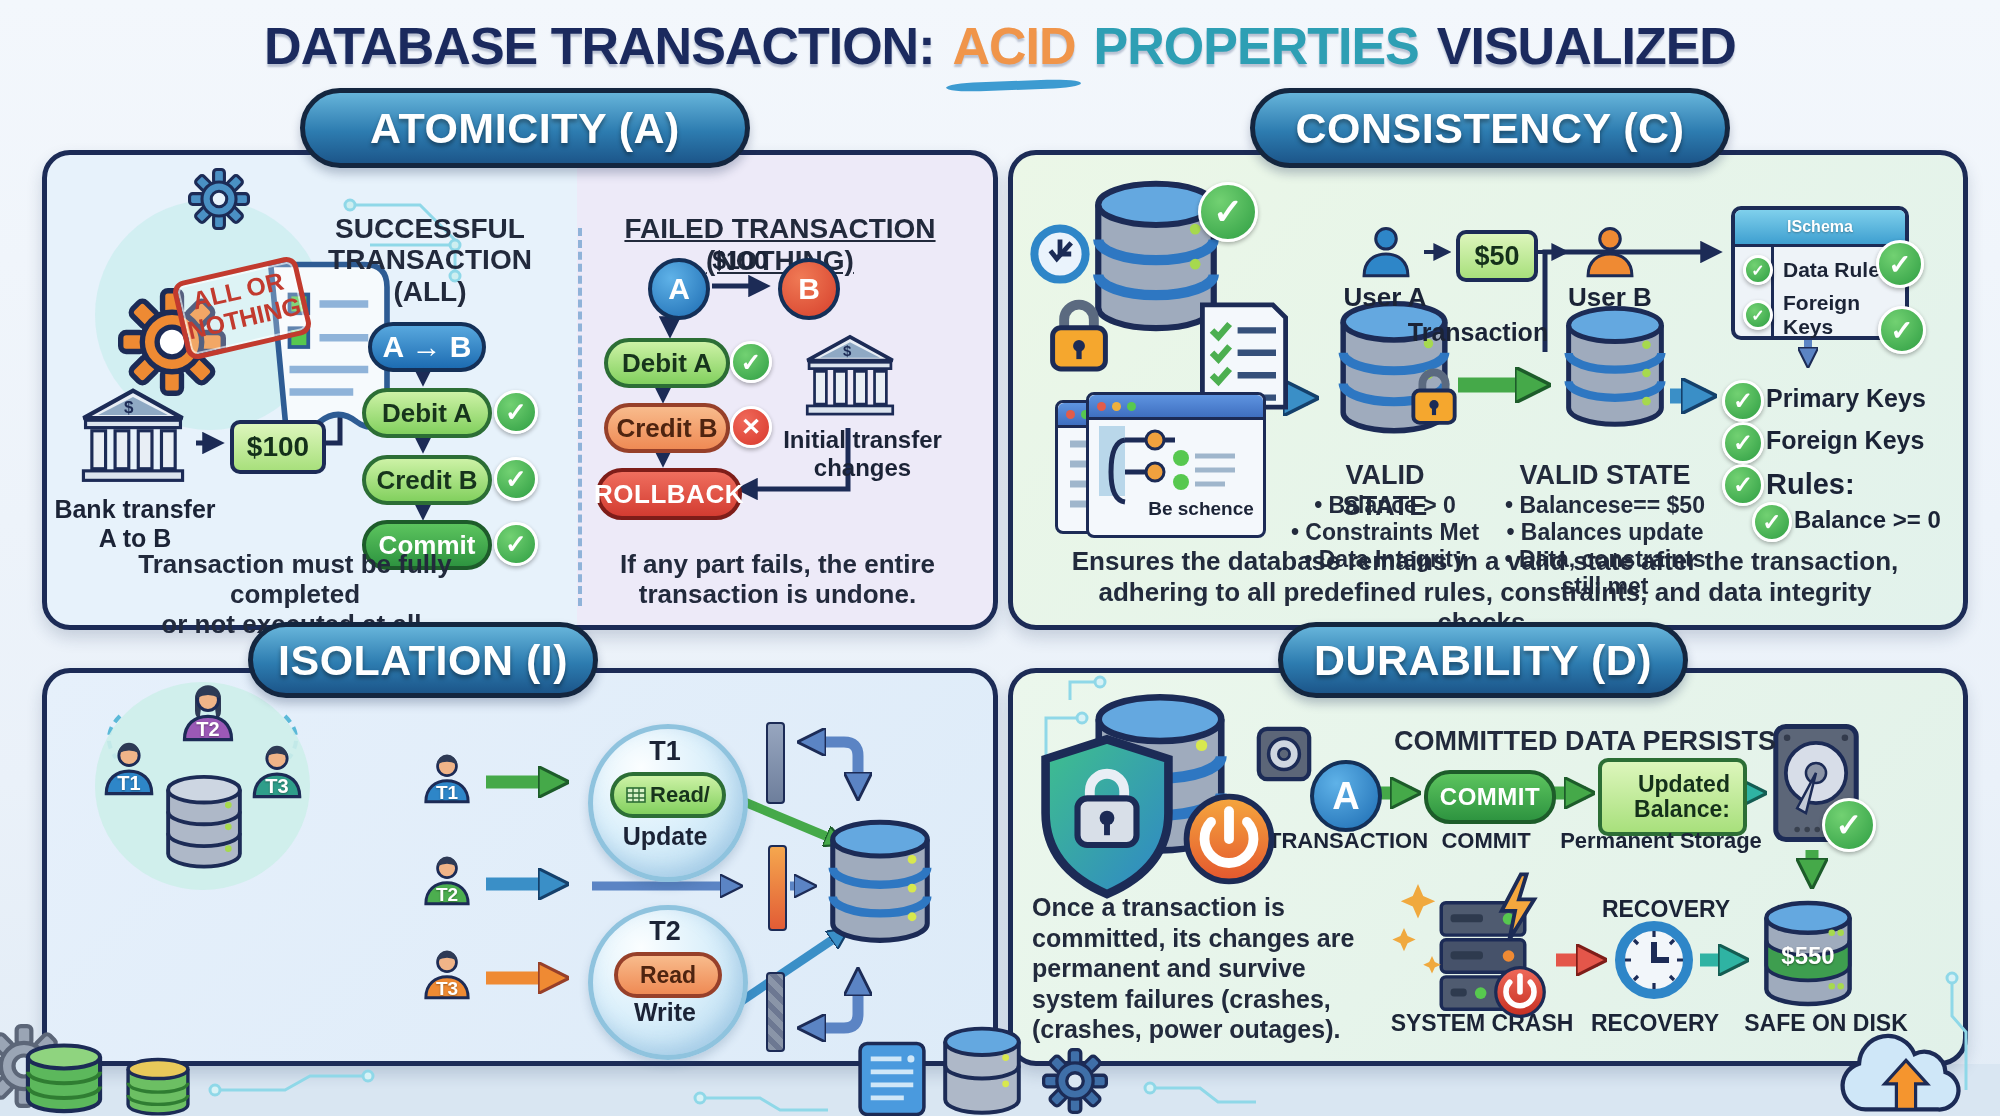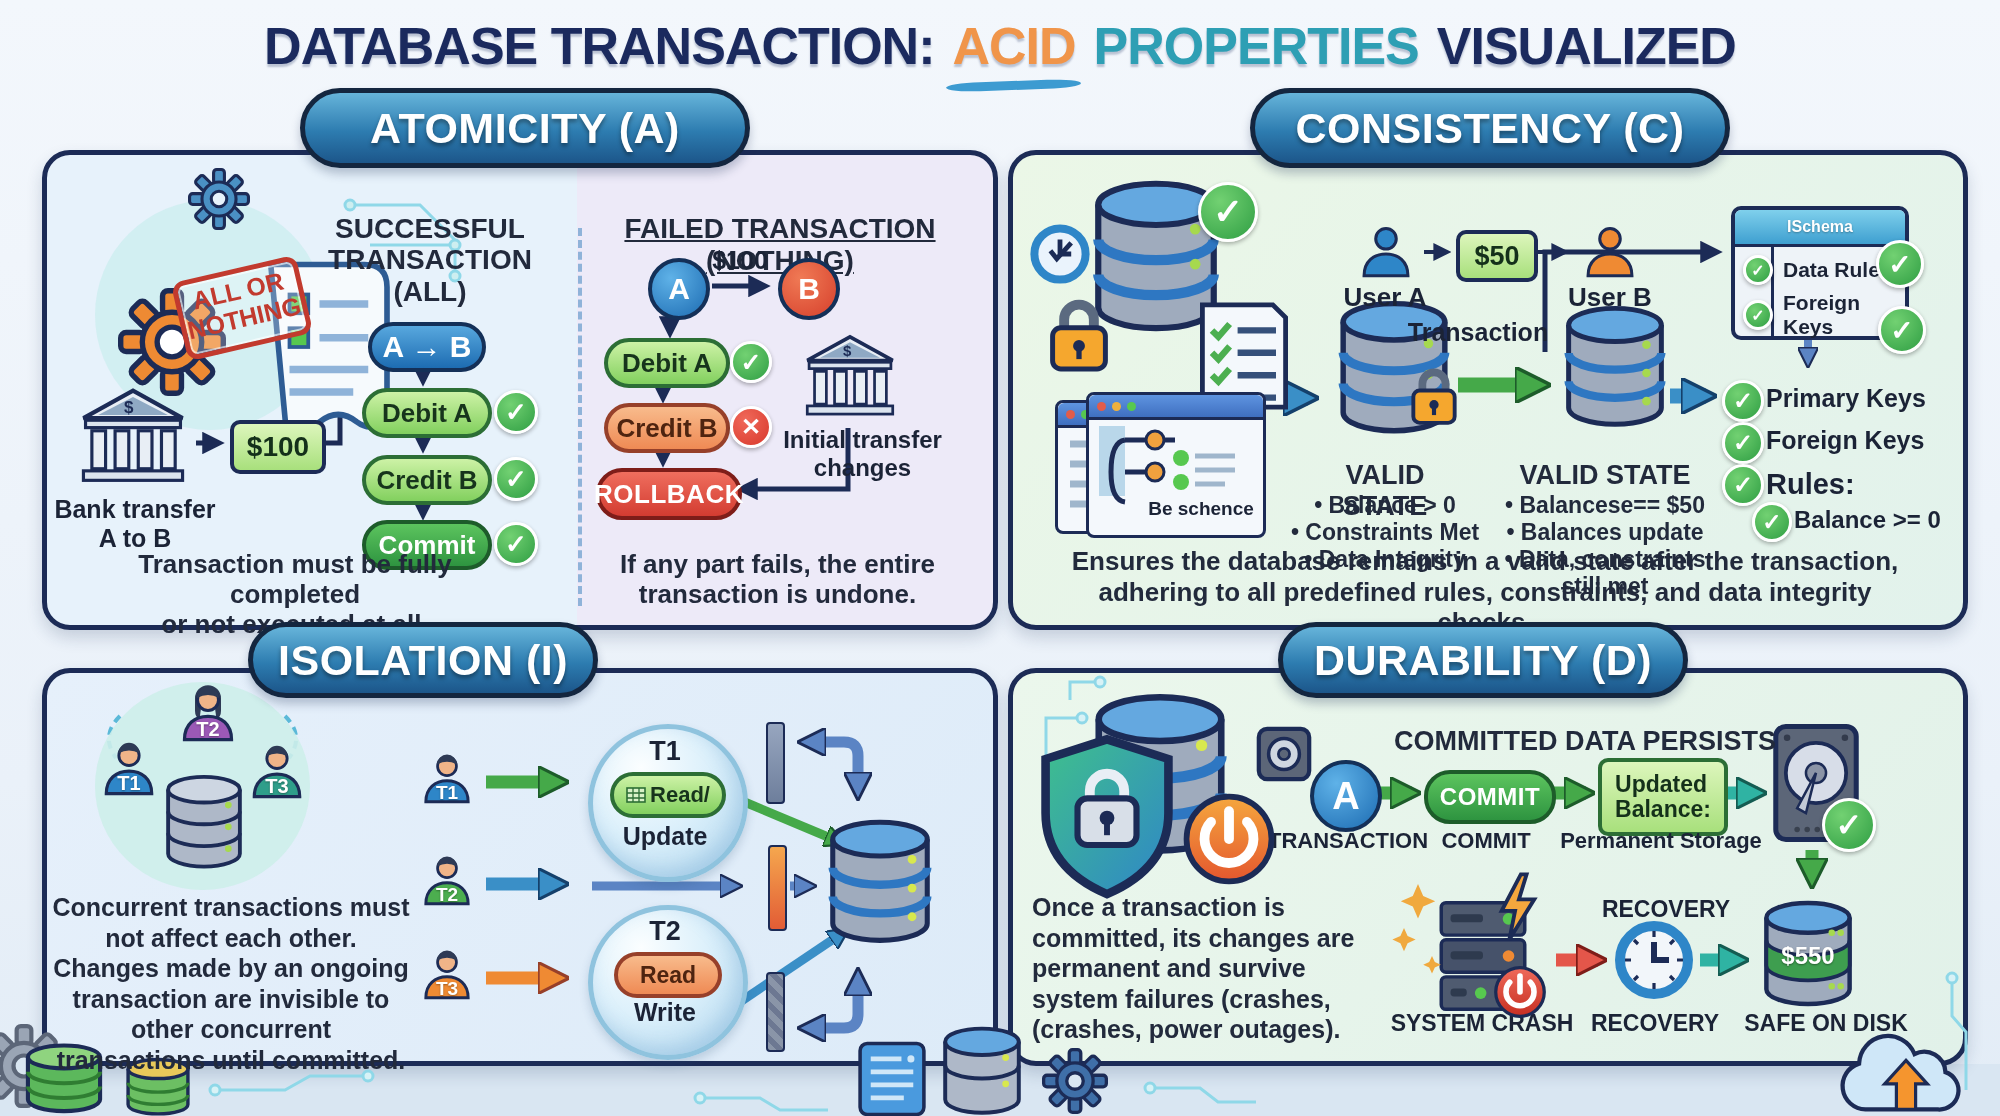--- a/index.html
+++ b/index.html
@@ -468,26 +468,20 @@
   <span class="icon" style="left:163px;top:772px;">
     <svg width="82" height="102" viewBox="0 0 64 76">
         <path d="M4 12 V62 a28 10 0 0 0 56 0 V12" fill="#aeb8c8" stroke="#1c2b56" stroke-width="3"></path>
       <path d="M4 29 a28 10 0 0 0 56 0 M4 46 a28 10 0 0 0 56 0" fill="none" stroke="#1c2b56" stroke-width="3"></path>
       <ellipse cx="32" cy="12" rx="28" ry="10" fill="#cdd6e2" stroke="#1c2b56" stroke-width="3"></ellipse>
       <circle cx="51" cy="24" r="2.6" fill="#a6d94e"></circle>
         <circle cx="51" cy="41" r="2.6" fill="#a6d94e"></circle>
         <circle cx="51" cy="58" r="2.6" fill="#a6d94e"></circle>
       </svg>
   </span>
-  <div class="cap" style="position:absolute;left:48px;top:892px;width:366px;font-size:25px;line-height:1.22;z-index:4;">Concurrent transactions must
-not affect each other.
-Changes made by an ongoing
-transaction are invisible to
-other concurrent
-transactions until committed.</div>
 
   <span class="icon" style="left:420px;top:744px;color:#2e86c8;">
     <svg width="54" height="66" viewBox="0 0 24 24">
         <circle cx="12" cy="7.2" r="4.2" fill="#f0b488" stroke="#1c2b56" stroke-width="1.2"></circle>
         <path d="M7.6 6.4 a4.4 4.4 0 0 1 8.8 0 q-4.4 -2.4 -8.8 0 z" fill="#2e3a55"></path>
         <path d="M2.6 23 c0 -6.2 4.2 -9.3 9.4 -9.3 s9.4 3.1 9.4 9.3 z" fill="currentColor" stroke="#1c2b56" stroke-width="1.3"></path>
       </svg>
   </span>
   <span class="chest" style="left:430px;top:782px;width:34px;font-size:19px;">T1</span>
   <span class="icon" style="left:420px;top:846px;color:#4cae4f;">
@@ -569,21 +563,21 @@
         <path d="M30 13 V30" stroke="#fff" stroke-width="6" stroke-linecap="round"></path>
         <path d="M19 19.5 a15 15 0 1 0 22 0" fill="none" stroke="#fff" stroke-width="6" stroke-linecap="round"></path>
       </svg>
   </span>
 
   <div class="cap" style="position:absolute;left:1380px;top:726px;width:410px;font-size:27px;z-index:4;">COMMITTED DATA PERSISTS</div>
   <div class="circle-node" style="left:1310px;top:760px;width:64px;height:64px;font-size:38px;">A</div>
   <div class="lbl" style="left:1268px;top:828px;width:150px;font-size:22px;">TRANSACTION</div>
   <div class="pill dgreen" style="left:1424px;top:770px;width:124px;height:46px;font-size:24px;letter-spacing:.5px;">COMMIT</div>
   <div class="lbl" style="left:1426px;top:828px;width:120px;font-size:22px;">COMMIT</div>
-  <div class="moneybox" style="left:1598px;top:758px;width:122px;height:70px;font-size:23px;line-height:1.1;text-align:left;white-space:pre-line;border-color:#2c6e35;">Updated
+  <div class="moneybox" style="left:1598px;top:758px;width:122px;height:70px;font-size:23px;line-height:1.1;text-align:right;white-space:pre-line;border-color:#2c6e35;padding-left:19px;">Updated
 Balance:</div>
   <div class="lbl" style="left:1556px;top:828px;width:210px;font-size:22px;">Permanent Storage</div>
   <span class="icon" style="left:1772px;top:722px;">
     <svg width="88" height="122" viewBox="0 0 70 96">
         <rect x="3" y="3" width="64" height="90" rx="8" fill="#5c6678" stroke="#1c2b56" stroke-width="4"></rect>
       <circle cx="35" cy="40" r="24" fill="#d7dde8" stroke="#1c2b56" stroke-width="3"></circle>
       <circle cx="35" cy="40" r="8" fill="#8b94a6" stroke="#1c2b56" stroke-width="2"></circle>
       <path d="M35 40 L20 68 l7 4 z" fill="#c3cad6" stroke="#1c2b56" stroke-width="2"></path>
       <circle cx="12" cy="12" r="2.6" fill="#333b4c"></circle>
         <circle cx="58" cy="12" r="2.6" fill="#333b4c"></circle>

